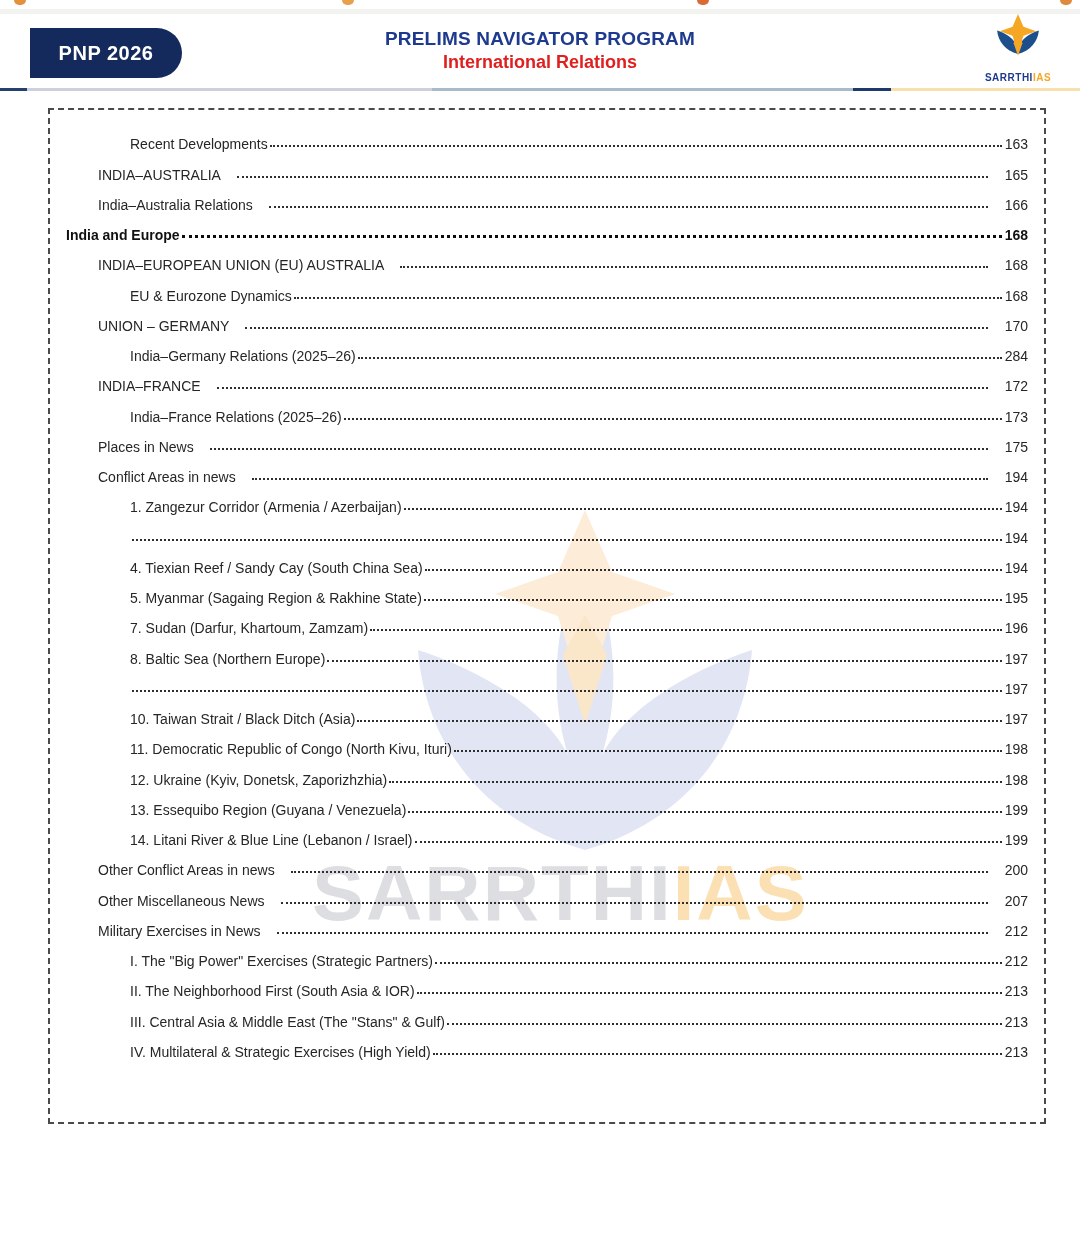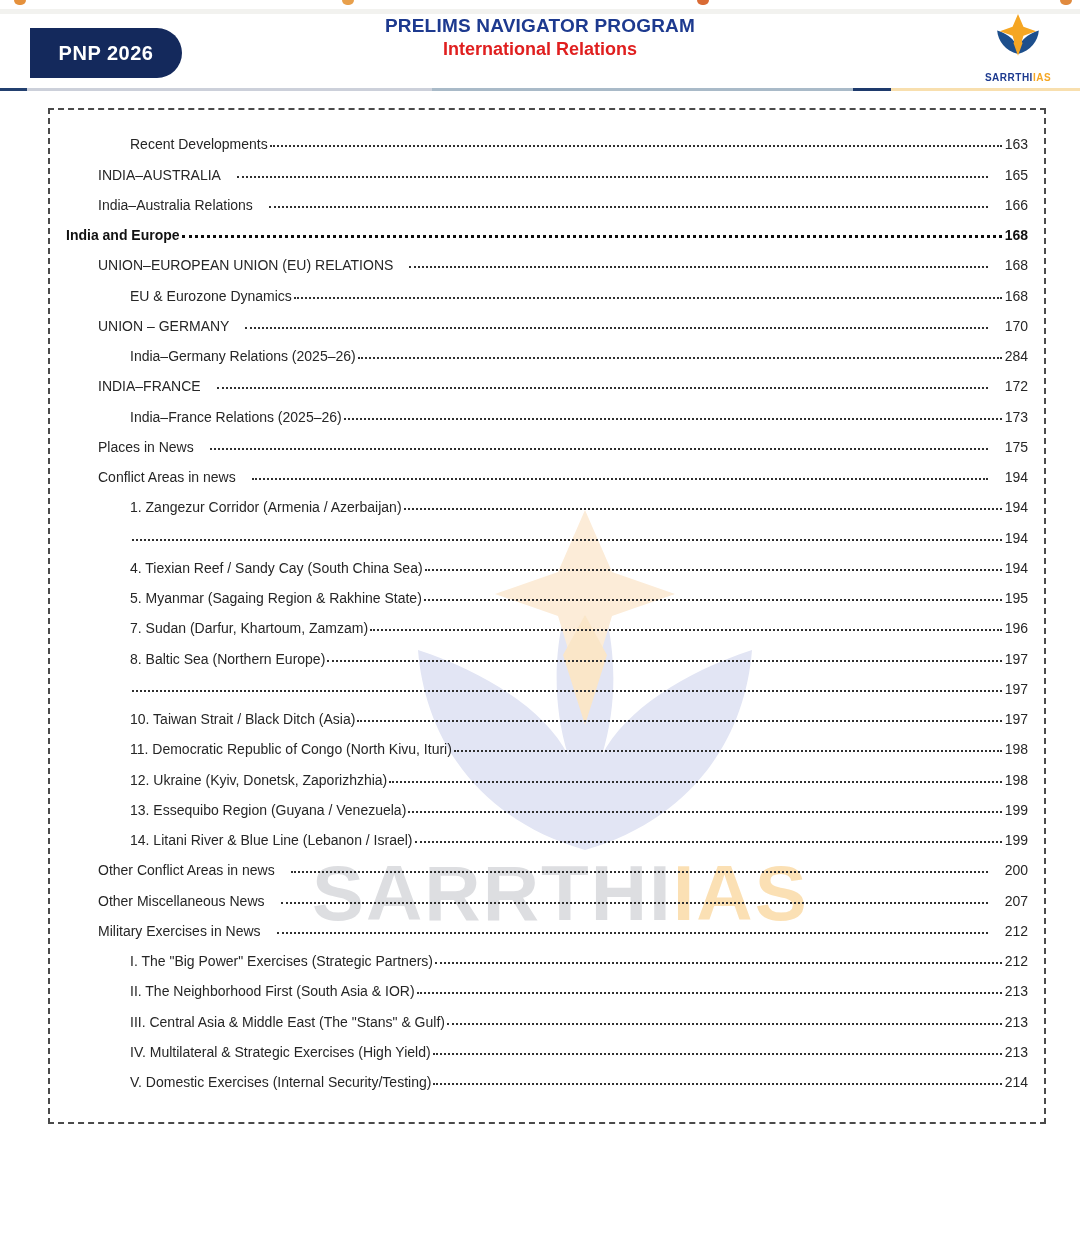--- a/index.html
+++ b/index.html
@@ -13,21 +13,21 @@
   .frag{position:absolute;top:0;width:12px;height:5px;background:#e5913c;border-radius:0 0 6px 6px;}
   .frag.f1{left:14px;} .frag.f2{left:342px;background:#e8a04c;} .frag.f3{left:697px;background:#d96b35;} .frag.f4{left:1060px;background:#e08a3e;}
 
   
   .header{position:absolute;left:0;top:14px;width:1080px;height:77px;background:#ffffff;}
   .badge{
     position:absolute;left:0;top:14px;width:152px;height:50px;background:#14295c;
     border-radius:0 30px 30px 0;display:flex;align-items:center;justify-content:center;margin-left:30px;
   }
   .badge span{color:#ffffff;font-weight:700;font-size:20px;letter-spacing:.5px;}
-  .title-block{position:absolute;left:0;right:0;top:0;text-align:center;line-height:1.25;}
+  .title-block{position:absolute;left:0;right:0;top:13px;text-align:center;line-height:1.25;}
   .title-line1{font-size:19px;font-weight:700;color:#1d3a8f;letter-spacing:.2px;}
   .title-line2{font-size:18px;font-weight:700;color:#e01f1f;}
   .logo{position:absolute;right:26px;top:0px;width:72px;text-align:center;}
   .logo svg{display:block;margin:0 auto;}
   .logo-text{font-size:10px;font-weight:700;letter-spacing:.5px;margin-top:-2px;}
   .logo-text .nm{color:#1d3a8f;} .logo-text .sfx{color:#f5a623;}
   .divider{
     position:absolute;left:0;bottom:0;width:100%;height:3px;
     background:linear-gradient(to right,
       #23406f 0%, #23406f 2.5%,
@@ -127,21 +127,21 @@
         <span class="toc-label">India–Australia Relations</span>
         <span class="toc-leader"></span>
         <span class="toc-page">166</span>
       </div>
       <div class="toc-row lvl0 bold">
         <span class="toc-label">India and Europe</span>
         <span class="toc-leader"></span>
         <span class="toc-page">168</span>
       </div>
       <div class="toc-row lvl1">
-        <span class="toc-label">UNION–EUROPEAN UNION (EU) RELATIONS</span>
+        <span class="toc-label">INDIA–EUROPEAN UNION (EU) AUSTRALIA</span>
         <span class="toc-leader"></span>
         <span class="toc-page">168</span>
       </div>
       <div class="toc-row lvl2">
         <span class="toc-label">EU &amp; Eurozone Dynamics</span>
         <span class="toc-leader"></span>
         <span class="toc-page">168</span>
       </div>
       <div class="toc-row lvl1">
         <span class="toc-label">UNION – GERMANY</span>
@@ -258,20 +258,15 @@
       </div>
       <div class="toc-row lvl2">
         <span class="toc-label">III. Central Asia &amp; Middle East (The "Stans" &amp; Gulf)</span>
         <span class="toc-leader"></span>
         <span class="toc-page">213</span>
       </div>
       <div class="toc-row lvl2">
         <span class="toc-label">IV. Multilateral &amp; Strategic Exercises (High Yield)</span>
         <span class="toc-leader"></span>
         <span class="toc-page">213</span>
-      </div>
-      <div class="toc-row lvl2">
-        <span class="toc-label">V. Domestic Exercises (Internal Security/Testing)</span>
-        <span class="toc-leader"></span>
-        <span class="toc-page">214</span>
       </div>
     </div>
 </div>
 
 </body></html>

